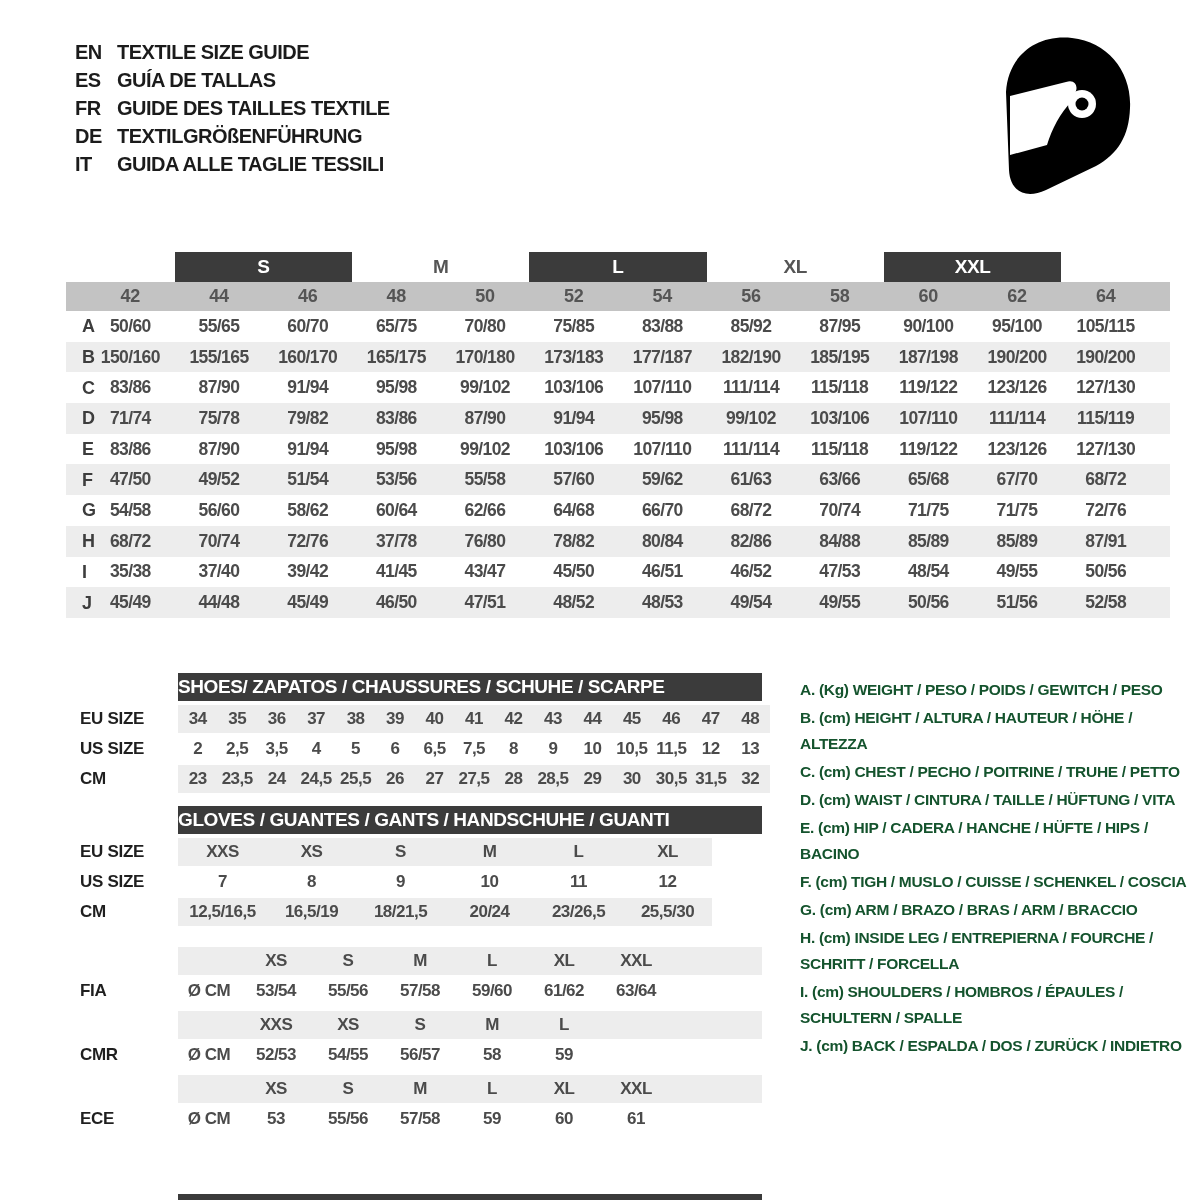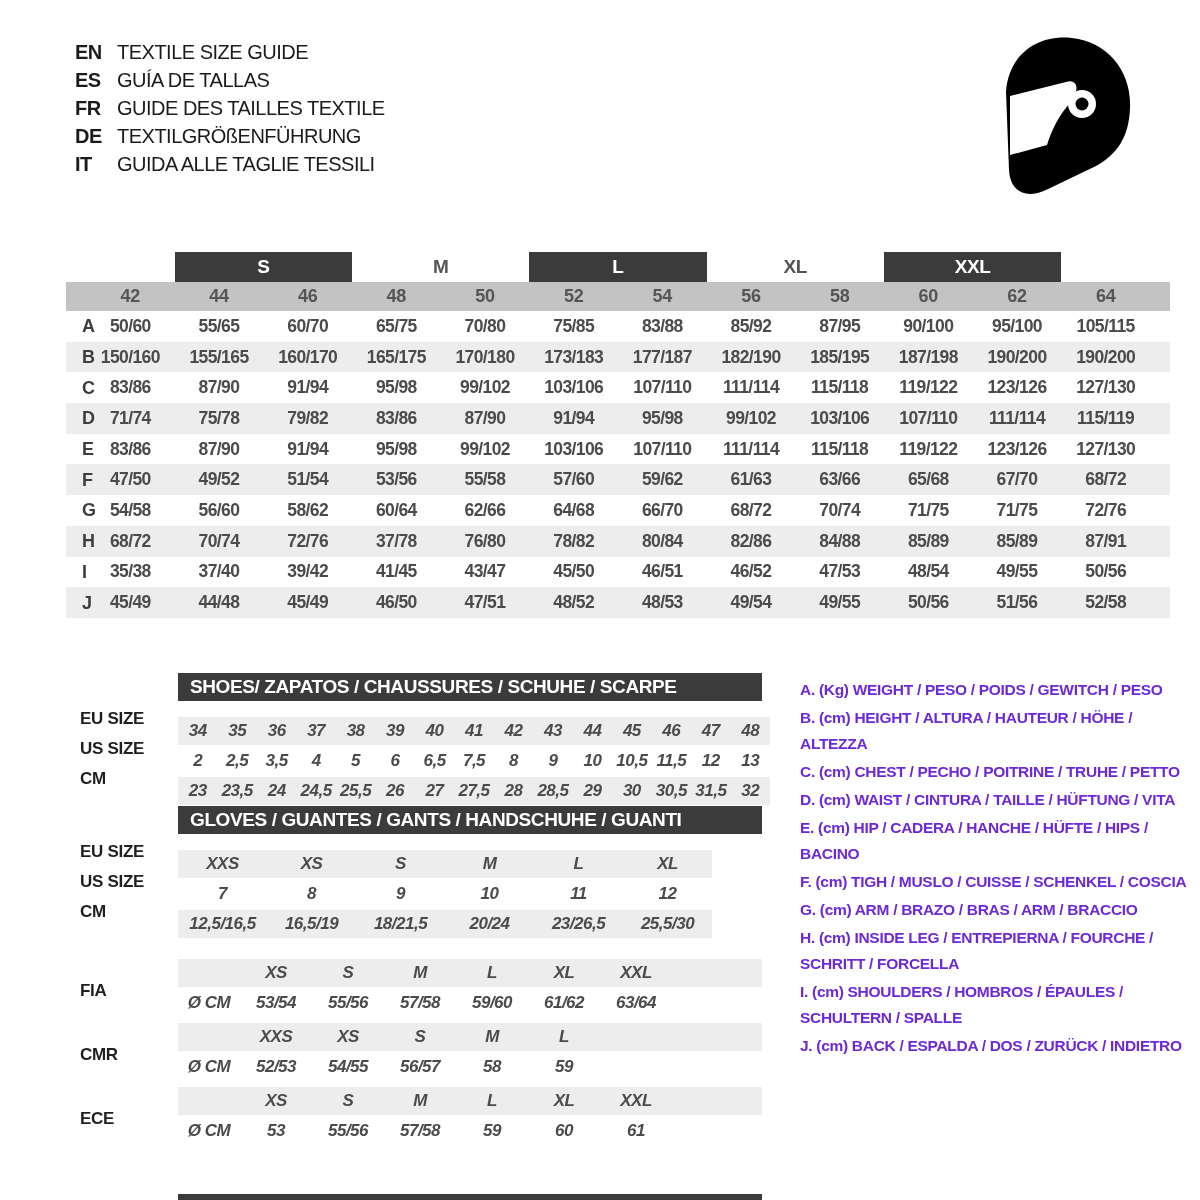--- a/index.html
+++ b/index.html
@@ -5,58 +5,58 @@
   html,body{margin:0;padding:0;background:#fff;}
   .canvas{
     position:relative;width:1200px;height:1200px;background:#fff;overflow:hidden;
     font-family:"Liberation Sans","DejaVu Sans",sans-serif;
     -webkit-font-smoothing:antialiased;
   }
   
   .lang-list{position:absolute;left:75px;top:38px;}
   .lang-row{display:flex;height:28px;align-items:center;}
   .lang-code{width:42px;font-size:20px;font-weight:bold;color:#1b1b1b;letter-spacing:-0.5px;}
-  .lang-title{font-size:20px;font-weight:normal;color:#1b1b1b;letter-spacing:-0.5px;}
+  .lang-title{font-size:20px;font-weight:bold;color:#1b1b1b;letter-spacing:-0.5px;}
   .helmet-icon{position:absolute;left:980px;top:32px;width:156px;height:170px;}
   
   .textile{position:absolute;left:66px;top:252px;width:1104px;}
   .group-row{display:grid;grid-template-columns:repeat(12,1fr);height:30px;margin:0 20px;}
   .size-group{display:flex;align-items:center;justify-content:center;
     font-size:19px;font-weight:bold;color:#555;letter-spacing:-0.3px;}
   .size-group.boxed{background:#3b3b3b;color:#fff;}
   .num-band{height:29px;background:#c3c3c3;display:grid;grid-template-columns:repeat(12,1fr);
     padding:0 20px;box-sizing:border-box;align-items:center;}
   .num-band span{text-align:center;font-size:18px;font-weight:bold;color:#555;letter-spacing:-0.3px;}
   .t-row{position:relative;height:30.7px;}
   .t-row.stripe{background:#ededed;}
   .t-label{position:absolute;left:16px;top:50%;transform:translateY(-50%);
     font-size:18px;font-weight:bold;color:#3d3d3d;}
   .t-grid{position:absolute;left:20px;right:20px;top:0;height:100%;
     display:grid;grid-template-columns:repeat(12,1fr);align-items:center;}
   .t-grid span{text-align:center;font-size:17.5px;font-weight:bold;color:#4b4b4b;letter-spacing:-0.6px;white-space:nowrap;}
   
   .section{position:absolute;left:70px;width:710px;}
   .sec-title{margin-left:108px;width:584px;height:28px;background:#3b3b3b;box-sizing:border-box;
-    display:flex;align-items:center;padding-left:12px;
+    display:flex;align-items:center;padding-left:0;
     font-size:19px;font-weight:bold;color:#fff;letter-spacing:-0.4px;white-space:nowrap;}
   .sec-row{position:relative;height:28px;margin-top:2px;}
   .sec-row.first{margin-top:4px;}
   .sec-row.gap{margin-top:6px;}
   .sec-lab{position:absolute;left:10px;top:50%;transform:translateY(-50%);
     font-size:17px;font-weight:bold;color:#1f1f1f;letter-spacing:-0.3px;white-space:nowrap;}
-  .sec-content{position:absolute;left:108px;top:12px;height:100%;display:grid;align-items:center;font-style:italic;}
+  .sec-content{position:absolute;left:108px;top:0;height:100%;display:grid;align-items:center;}
   .sec-row.stripe .sec-content{background:#ededed;}
   .sec-content span{text-align:center;font-size:17px;font-weight:bold;color:#4b4b4b;letter-spacing:-0.5px;white-space:nowrap;}
   .shoes-grid{width:592px;grid-template-columns:repeat(15,1fr);}
   .gloves-grid{width:534px;grid-template-columns:repeat(6,1fr);}
   .helmet-grid{width:584px;grid-template-columns:62px repeat(6,72px);}
   .unit-cell{font-size:17px;font-weight:bold;color:#3d3d3d;}
   
   .legend{position:absolute;left:800px;top:677px;width:392px;}
-  .legend-item{font-size:15.5px;font-weight:bold;color:#6d28d9;letter-spacing:-0.3px;
+  .legend-item{font-size:15.5px;font-weight:bold;color:#14532d;letter-spacing:-0.3px;
     line-height:26px;margin-bottom:2px;}
   
   .bottom-bar{position:absolute;left:178px;top:1194px;width:584px;height:6px;background:#3b3b3b;}
 </style>
 </head>
 <body>
 
 <div class="canvas">
 
   <div class="lang-list">

